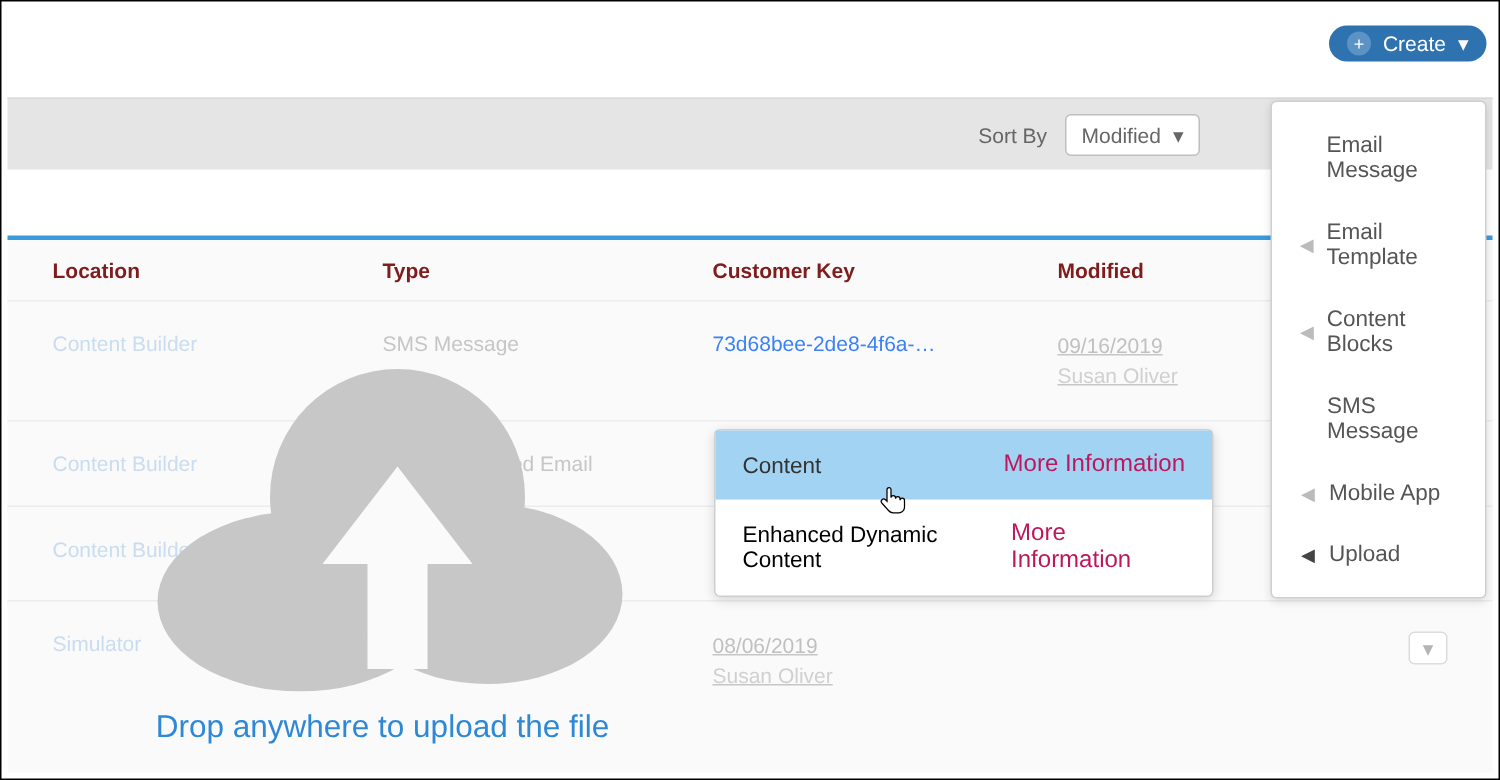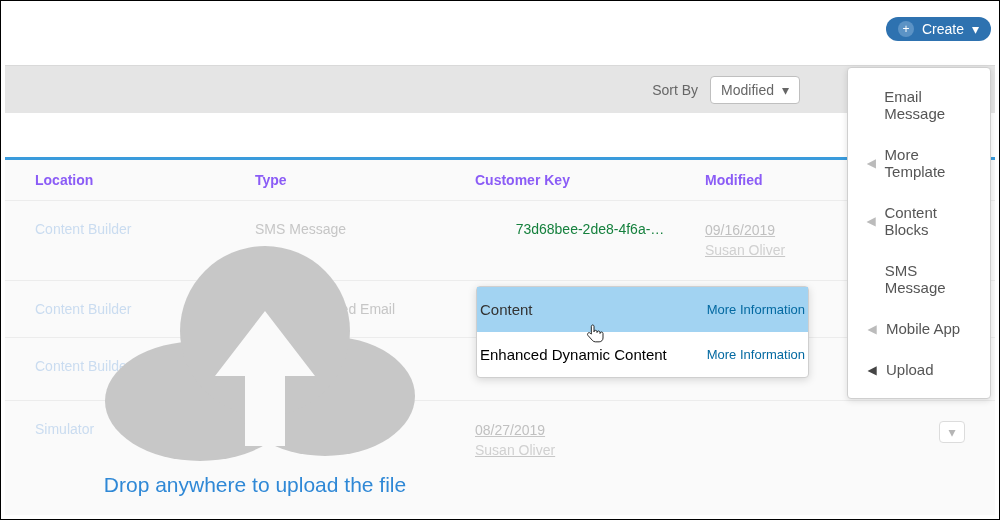--- a/index.html
+++ b/index.html
@@ -40,34 +40,34 @@
 
   
   .accent-stripe { position:absolute; top:156px; left:4px; right:4px; height:3px; background:#3a9bdc; }
 
   
   .table-wrap {
     position:absolute; top:159px; left:4px; right:4px; bottom:4px;
     background:#fafafa;
   }
   .thead {
-    display:flex; padding:12px 30px; color:#8b5cf6; font-weight:600; font-size:14px;
+    display:flex; padding:12px 30px; color:#7f1d1d; font-weight:600; font-size:14px;
   }
   .col-location{width:220px;}
   .col-type{width:220px;}
   .col-key{width:230px;}
   .col-modified{width:150px;}
   .col-actions{flex:1; text-align:right;}
 
   .trow {
     display:flex; padding:20px 30px; font-size:14px; color:#c6c6c6;
     border-top:1px solid #ececec; position:relative;
   }
   .trow .loc { color:#cadcf0; }
-  .trow .key-plain { color:#15803d;text-align:center; }
+  .trow .key-plain { color:#3b82f6; }
   .trow .modified-block { line-height:1.4;text-decoration:underline; }
   .trow .modified-date { color:#c0c0c0; }
   .trow .modified-user { color:#d0d0d0; }
   .chev-box {
     width:26px; height:22px; border:1px solid #dcdcdc; border-radius:4px;
     display:flex; align-items:center; justify-content:center; color:#b5b5b5;
     background:#fff; cursor:pointer; margin-left:auto;
   }
 
   
@@ -88,24 +88,24 @@
 
   
   .upload-sub {
     position:absolute; top:285px; right:190px; width:333px;
     background:#fff; border:1px solid #cfcfcf; border-radius:4px;
     box-shadow:0 2px 8px rgba(0,0,0,.15);
     z-index:60;
   }
   .upload-sub .opt {
     display:flex; align-items:center; justify-content:space-between;
-    padding:14px 3px; font-size:15px; cursor:pointer;
+    padding:14px 18px; font-size:15px; cursor:pointer;
   }
   .upload-sub .opt.highlight { background:#a2d3f2; color:#333; }
-  .upload-sub .opt .more { color:#0369a1; font-size:13px; }
+  .upload-sub .opt .more { color:#be185d; font-size:16px; }
 
   
   .hand-cursor {
     position:absolute; left:585px; top:322px; z-index:70;
     width:20px; height:24px; pointer-events:none;
   }
 
   
   .drop-overlay {
     position:absolute; left:4px; top:230px; width:500px; z-index:30;
@@ -177,21 +177,21 @@
         <div class="chev-box">
           <span>▾</span>
         </div>
       </div>
   </div>
 
   <div class="trow">
     <div class="col-location loc">Simulator</div>
     <div class="col-type">Template-Based Email</div>
     <div class="col-modified modified-block">
-      <div class="modified-date">08/27/2019</div>
+      <div class="modified-date">08/06/2019</div>
       <div class="modified-user">Susan Oliver</div>
     </div>
     <div class="col-actions">
         <div class="chev-box">
           <span>▾</span>
         </div>
       </div>
   </div>
 </div>
 
@@ -209,21 +209,21 @@
   <div class="drop-label">Drop anywhere to upload the file</div>
 </div>
 
 <div class="create-menu">
   <div class="mi">
     <span class="arrow" style="visibility:hidden">◀</span>
     <span>Email Message</span>
   </div>
   <div class="mi">
     <span class="arrow">◀</span>
-    <span>More Template</span>
+    <span>Email Template</span>
   </div>
   <div class="mi">
     <span class="arrow">◀</span>
     <span>Content Blocks</span>
   </div>
   <div class="mi">
     <span class="arrow" style="visibility:hidden">◀</span>
     <span>SMS Message</span>
   </div>
   <div class="mi">

